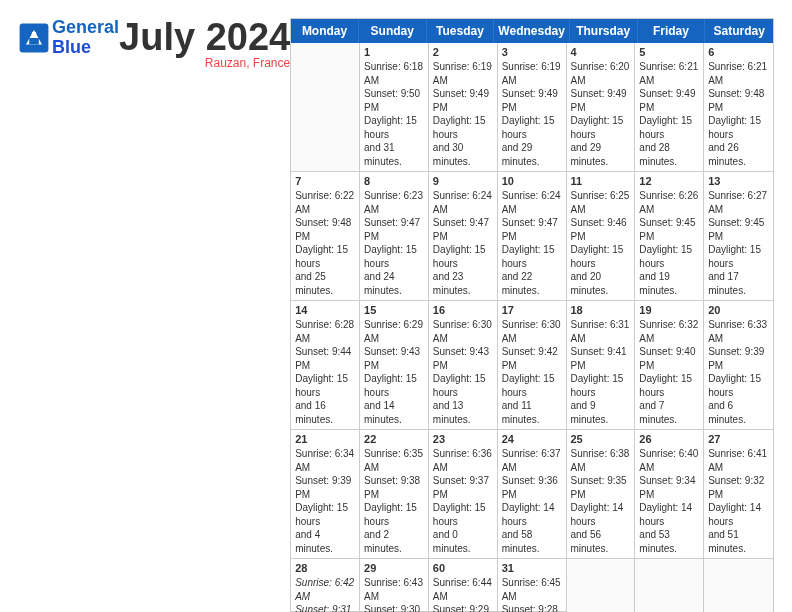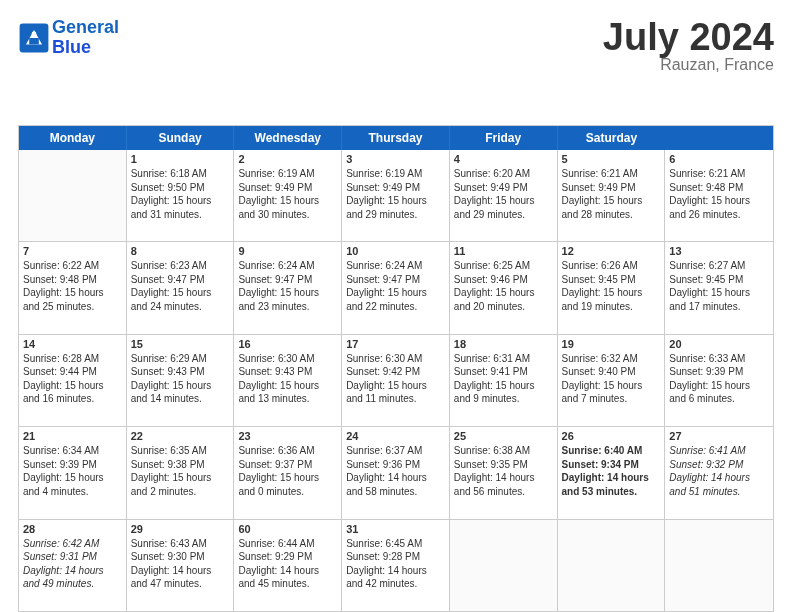--- a/index.html
+++ b/index.html
@@ -8,22 +8,21 @@
       height: 612px;
       font-family: Arial, sans-serif;
       background: #fff;
       overflow: hidden;
     }
     .page {
       width: 792px;
       height: 612px;
       padding: 18px 18px 0 18px;
       display: flex;
-      flex-direction: column;
-      gap: 41px;
+      flex-direction: row;
     }
     .header {
       display: flex;
       justify-content: space-between;
       align-items: flex-start;
       margin-bottom: 10px;
     }
     .logo {
       display: flex;
       align-items: center;
@@ -46,22 +45,22 @@
     .title-block {
       text-align: right;
     }
     .month-title {
       font-size: 38px;
       font-weight: bold;
       color: #333;
       line-height: 1;
     }
     .location {
-      font-size: 16px;
-      color: #737373;
+      font-size: 12px;
+      color: #ef4444;
     }
     .calendar {
       flex: 1;
       display: flex;
       flex-direction: column;
       border: 1px solid #ccc;
     }
     .cal-header {
       display: grid;
       grid-template-columns: repeat(7, 1fr);
@@ -131,20 +130,21 @@
     <div class="title-block">
       <div class="month-title">July 2024</div>
       <div class="location">Rauzan, France</div>
     </div>
   </div>
 
   <div class="calendar">
     <div class="cal-header">
       <div class="cal-header-cell">Monday</div>
       <div class="cal-header-cell">Sunday</div>
+      <div class="cal-header-cell">Tuesday</div>
       <div class="cal-header-cell">Wednesday</div>
       <div class="cal-header-cell">Thursday</div>
       <div class="cal-header-cell">Friday</div>
       <div class="cal-header-cell">Saturday</div>
     </div>
     <div class="cal-body" id="cal-body">
     <div class="cal-row">
           <div class="cal-cell empty"></div>
           <div class="cal-cell">
             <div class="day-num">1</div>
@@ -322,28 +322,28 @@
           </div>
           <div class="cal-cell">
             <div class="day-num">25</div>
             <div class="cell-info" style="white-space: pre-line;">Sunrise: 6:38 AM
 Sunset: 9:35 PM
 Daylight: 14 hours
 and 56 minutes.</div>
           </div>
           <div class="cal-cell">
             <div class="day-num">26</div>
-            <div class="cell-info" style="white-space: pre-line; font-weight: bold;">Sunrise: 6:40 AM
+            <div class="cell-info" style="white-space: pre-line;">Sunrise: 6:40 AM
 Sunset: 9:34 PM
 Daylight: 14 hours
 and 53 minutes.</div>
           </div>
           <div class="cal-cell">
             <div class="day-num">27</div>
-            <div class="cell-info" style="white-space: pre-line; font-style: italic;">Sunrise: 6:41 AM
+            <div class="cell-info" style="white-space: pre-line;">Sunrise: 6:41 AM
 Sunset: 9:32 PM
 Daylight: 14 hours
 and 51 minutes.</div>
           </div>
         </div>
         <div class="cal-row">
           <div class="cal-cell">
             <div class="day-num">28</div>
             <div class="cell-info" style="white-space: pre-line; font-style: italic;">Sunrise: 6:42 AM
 Sunset: 9:31 PM

